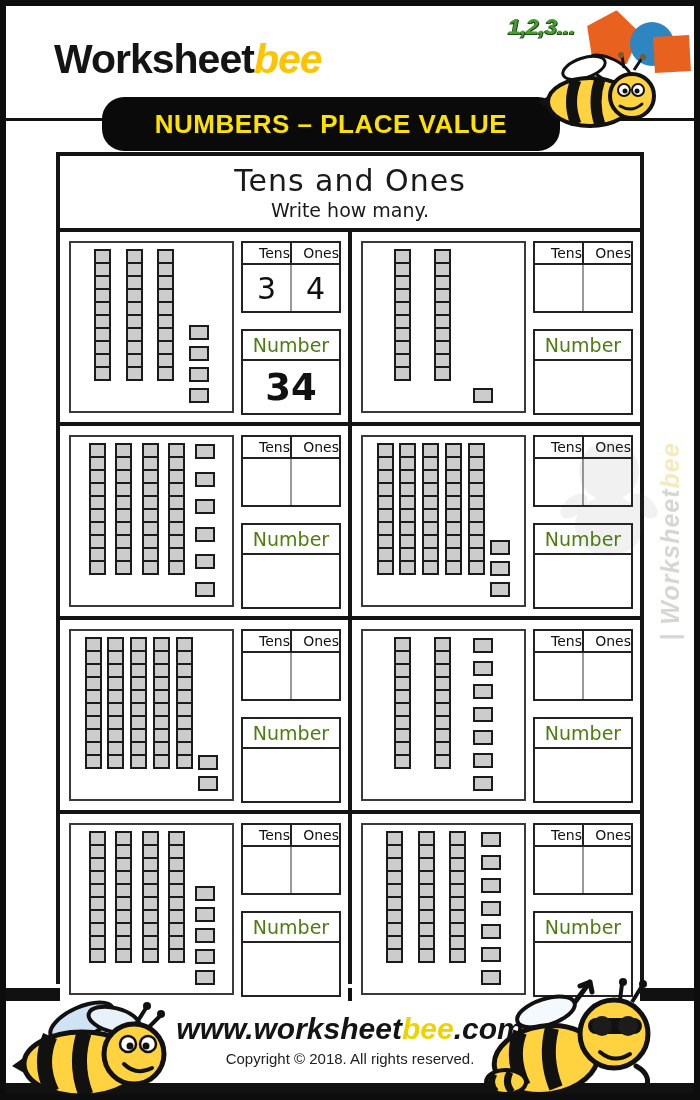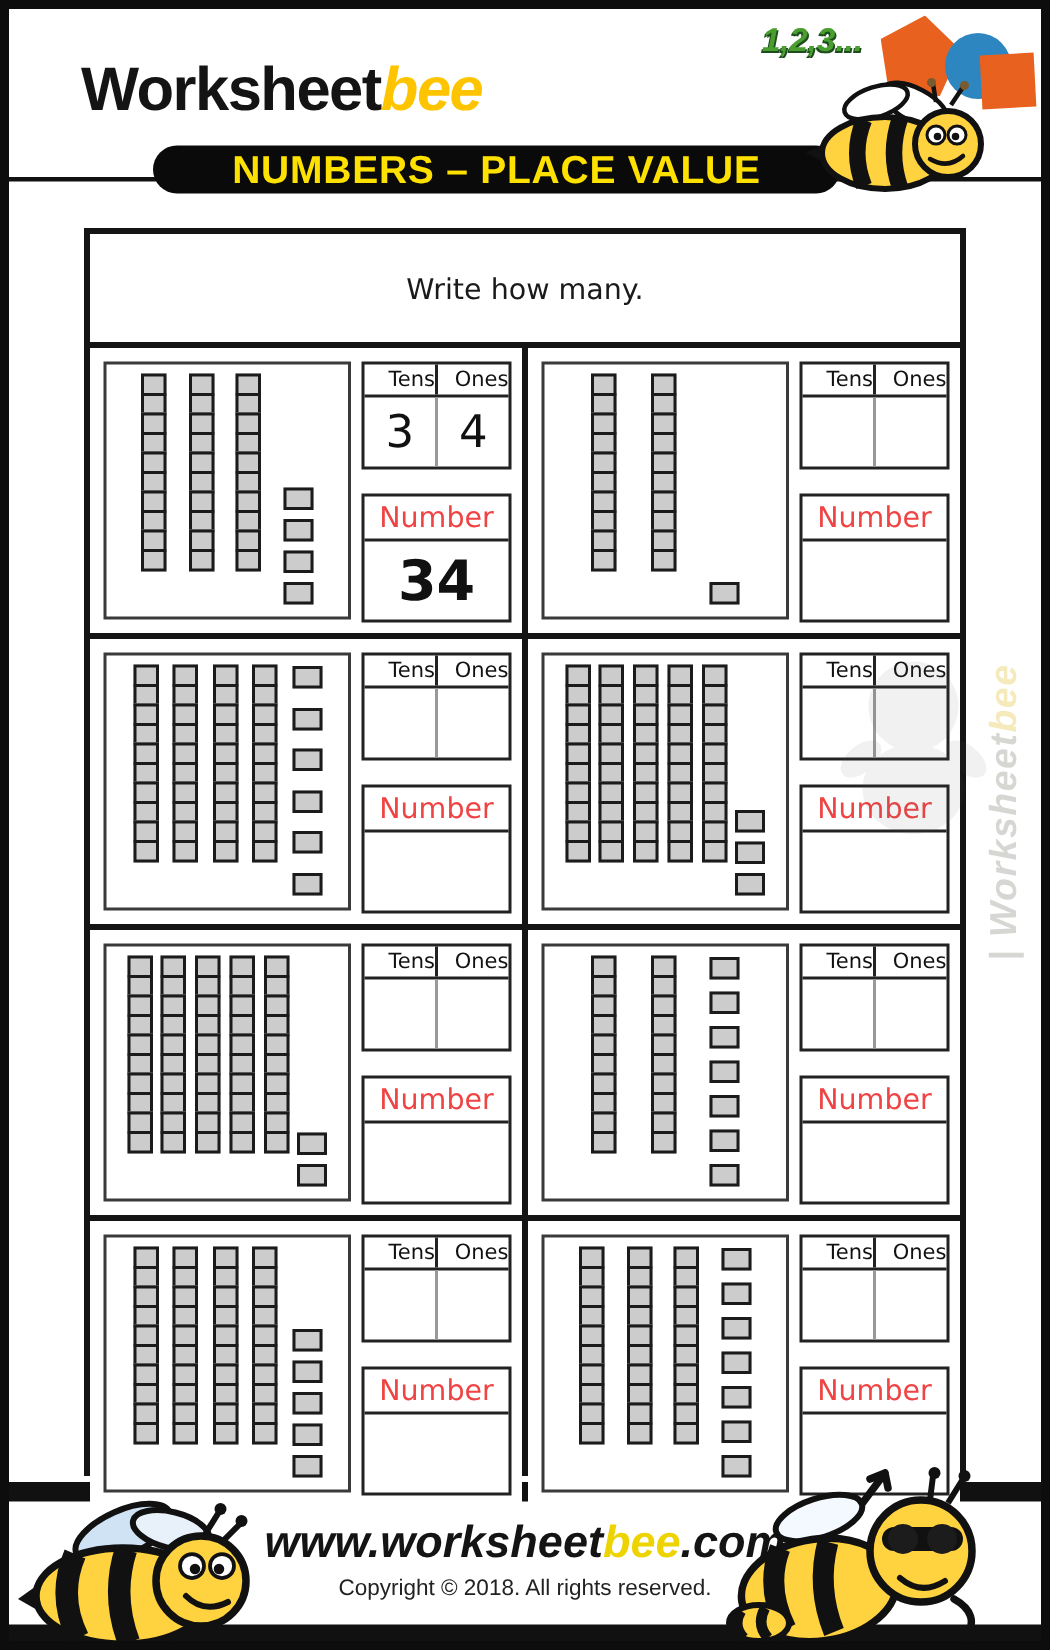--- a/index.html
+++ b/index.html
@@ -8,21 +8,21 @@
     position:relative; width:700px; height:1100px;
     border:6px solid #0d0d0d; background:#fff; overflow:hidden;
     font-family:"Liberation Sans", sans-serif;
   }
   
   .logo { position:absolute; top:30px; left:28px; font-size:41px; font-weight:bold; letter-spacing:-1px; }
   .logo .lg-black { color:#141414;margin-left:20px; }
   .logo .lg-accent { color:#FFC400; font-style:italic; }
   .header-rule { position:absolute; top:112px; left:0; width:100%; height:3px; background:#111; }
   .banner {
-    position:absolute; top:91px; left:96px; width:458px; height:32px;
+    position:absolute; top:91px; left:96px; width:458px; height:54px;
     background:#0a0a0a; border-radius:22px; display:flex; align-items:center; justify-content:center;
     z-index:4;
   }
   .banner span { color:#FFE100; font-size:26px; font-weight:bold; letter-spacing:.5px; }
   .header-art { position:absolute; top:0; right:0; width:190px; height:125px; z-index:5; }
   .tagline { position:absolute; top:8px; left:4px; font-size:22px; font-weight:bold; color:#4a9e2f;
              text-shadow:1px 1px 0 #1d4d1d, -1px 1px 0 #1d4d1d; font-style:italic; }
   .shape-pent { position:absolute; top:4px; left:82px; width:54px; height:52px; background:#E8611E;
                 clip-path:polygon(50% 0,100% 38%,82% 100%,18% 100%,0 38%); transform:rotate(8deg); }
   .shape-circle { position:absolute; top:16px; left:126px; width:44px; height:44px; background:#2E86C1; border-radius:50%; }
@@ -49,21 +49,21 @@
   .right-col { width:100px; display:flex; flex-direction:column; padding-top:2px; }
   .to-table { border:2px solid #222; background:#fff; }
   .to-head { display:flex; border-bottom:2px solid #222; }
   .to-head div { flex:1; text-align:right; font-size:14px; padding:2px 0; color:#111; }
   .to-head div:first-child { border-right:2px solid #222; }
   .to-vals { display:flex; height:46px; }
   .to-vals div { flex:1; display:flex; align-items:center; justify-content:center;
                  font-size:30px; color:#111; }
   .to-vals div:first-child { border-right:2px solid #999; }
   .num-box { border:2px solid #222; margin-top:16px; background:#fff; }
-  .num-label { text-align:center; font-size:19px; color:#ef4444; padding:3px 0; border-bottom:2px solid #222; }
+  .num-label { text-align:center; font-size:19px; color:#4d7c0f; padding:3px 0; border-bottom:2px solid #222; }
   .num-val { height:52px; display:flex; align-items:center; justify-content:center;
              font-size:37px; font-weight:bold; color:#111; }
   
   .watermark-text {
     position:absolute; left:494px; top:521px; width:340px; text-align:center;
     transform:rotate(-90deg); font-size:25px; font-weight:bold; z-index:1;
     color:rgba(120,120,110,0.30); font-style:italic; letter-spacing:1px;
   }
   .watermark-text .wm-accent { color:rgba(225,195,60,0.35); }
   .watermark-bee { position:absolute; left:548px; top:420px; opacity:0.08; z-index:6; pointer-events:none; }
@@ -124,20 +124,21 @@
   </div>
   <svg class="watermark-bee" width="110" height="140" viewBox="0 0 110 140">
     <circle cx="55" cy="45" r="30" fill="#555"></circle>
       <ellipse cx="55" cy="100" rx="34" ry="30" fill="#555"></ellipse>
     <ellipse cx="20" cy="80" rx="16" ry="9" fill="#555" transform="rotate(-40 20 80)"></ellipse>
     <ellipse cx="90" cy="80" rx="16" ry="9" fill="#555" transform="rotate(40 90 80)"></ellipse>
   </svg>
 
   <div class="page">
     <div class="title-box">
+      <div class="ws-title">Tens and Ones</div>
       <div class="ws-subtitle">Write how many.</div>
     </div>
 
     <div class="cell">
       <div class="blocks">
           <div class="rod">
             <div class="unit"></div>
             <div class="unit"></div>
             <div class="unit"></div>
             <div class="unit"></div>

